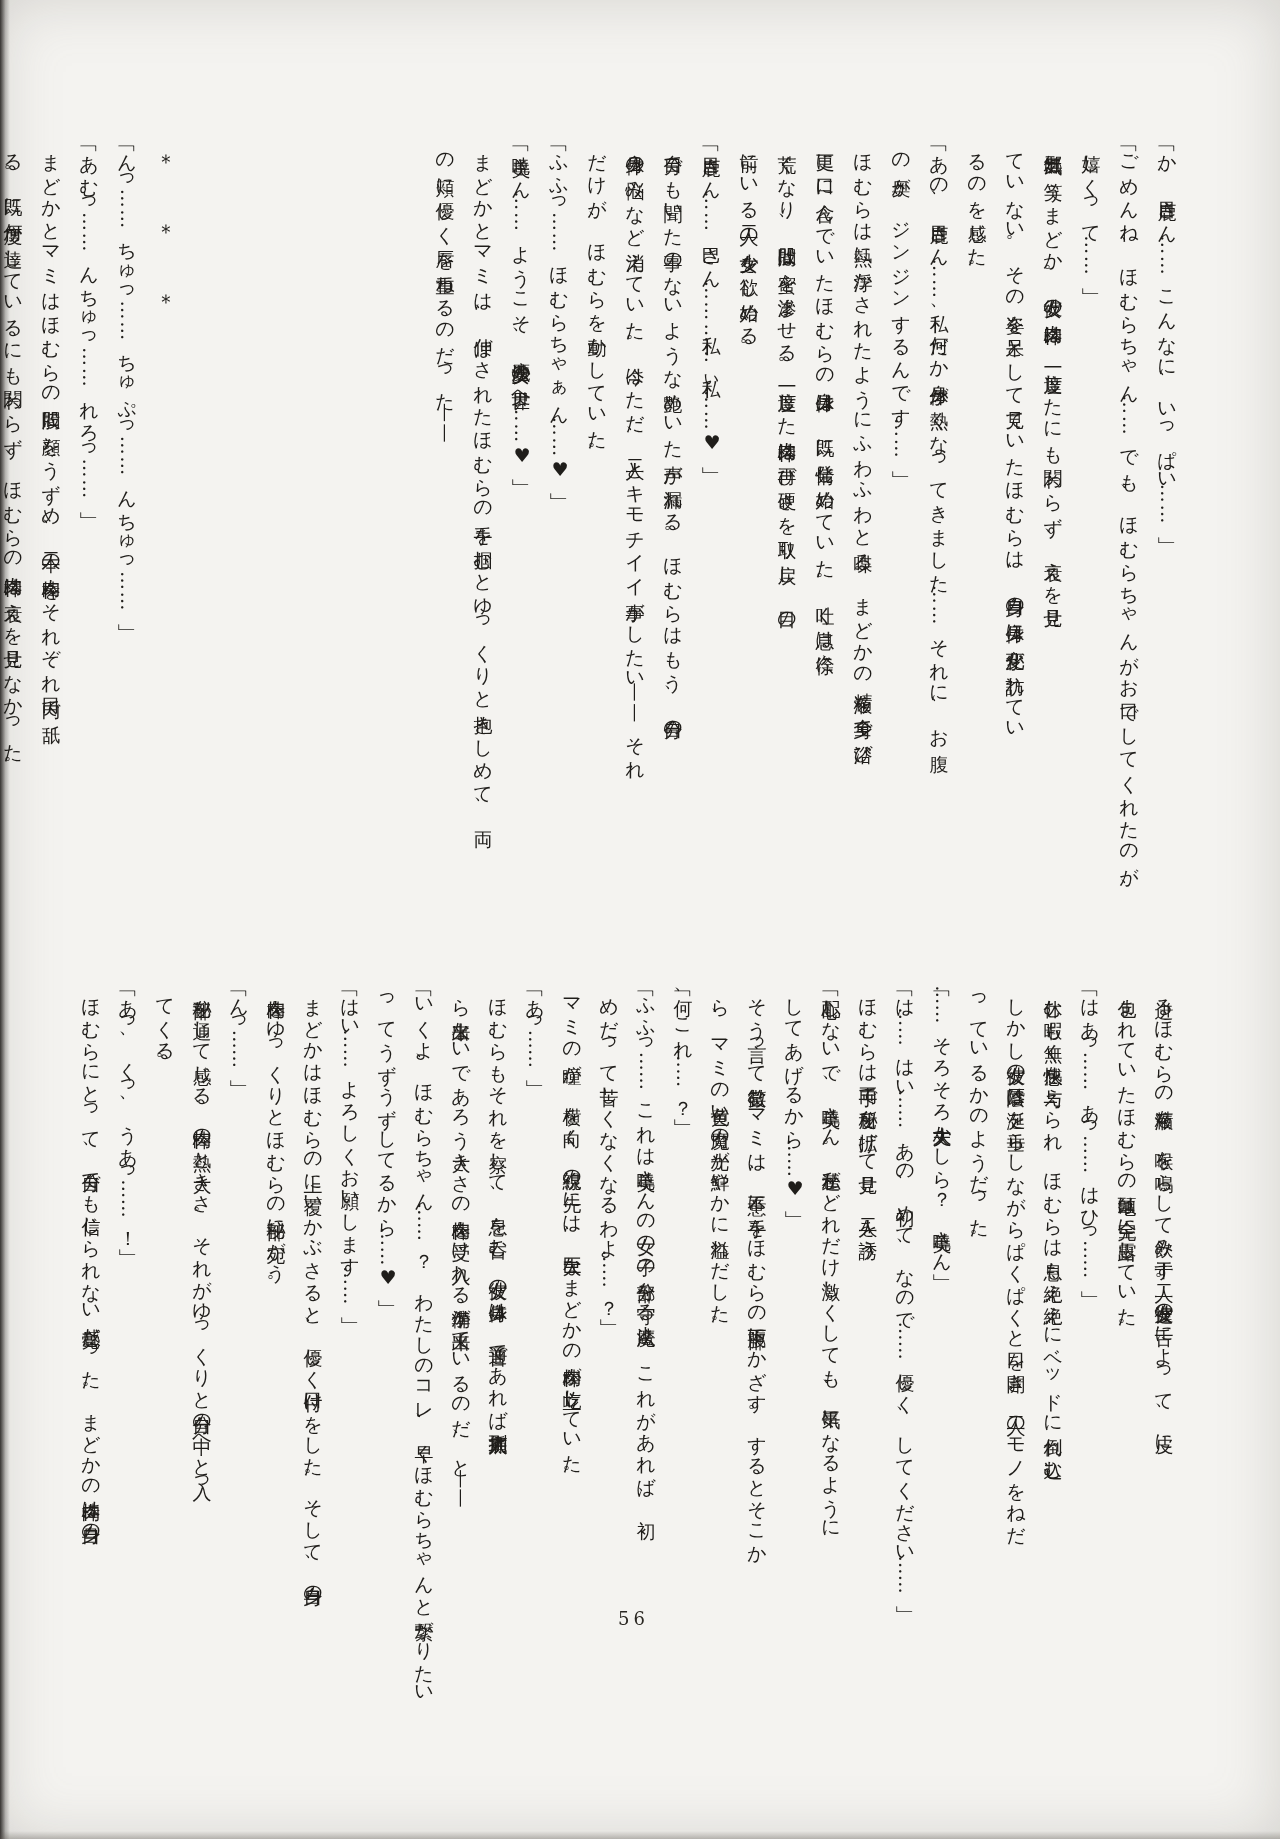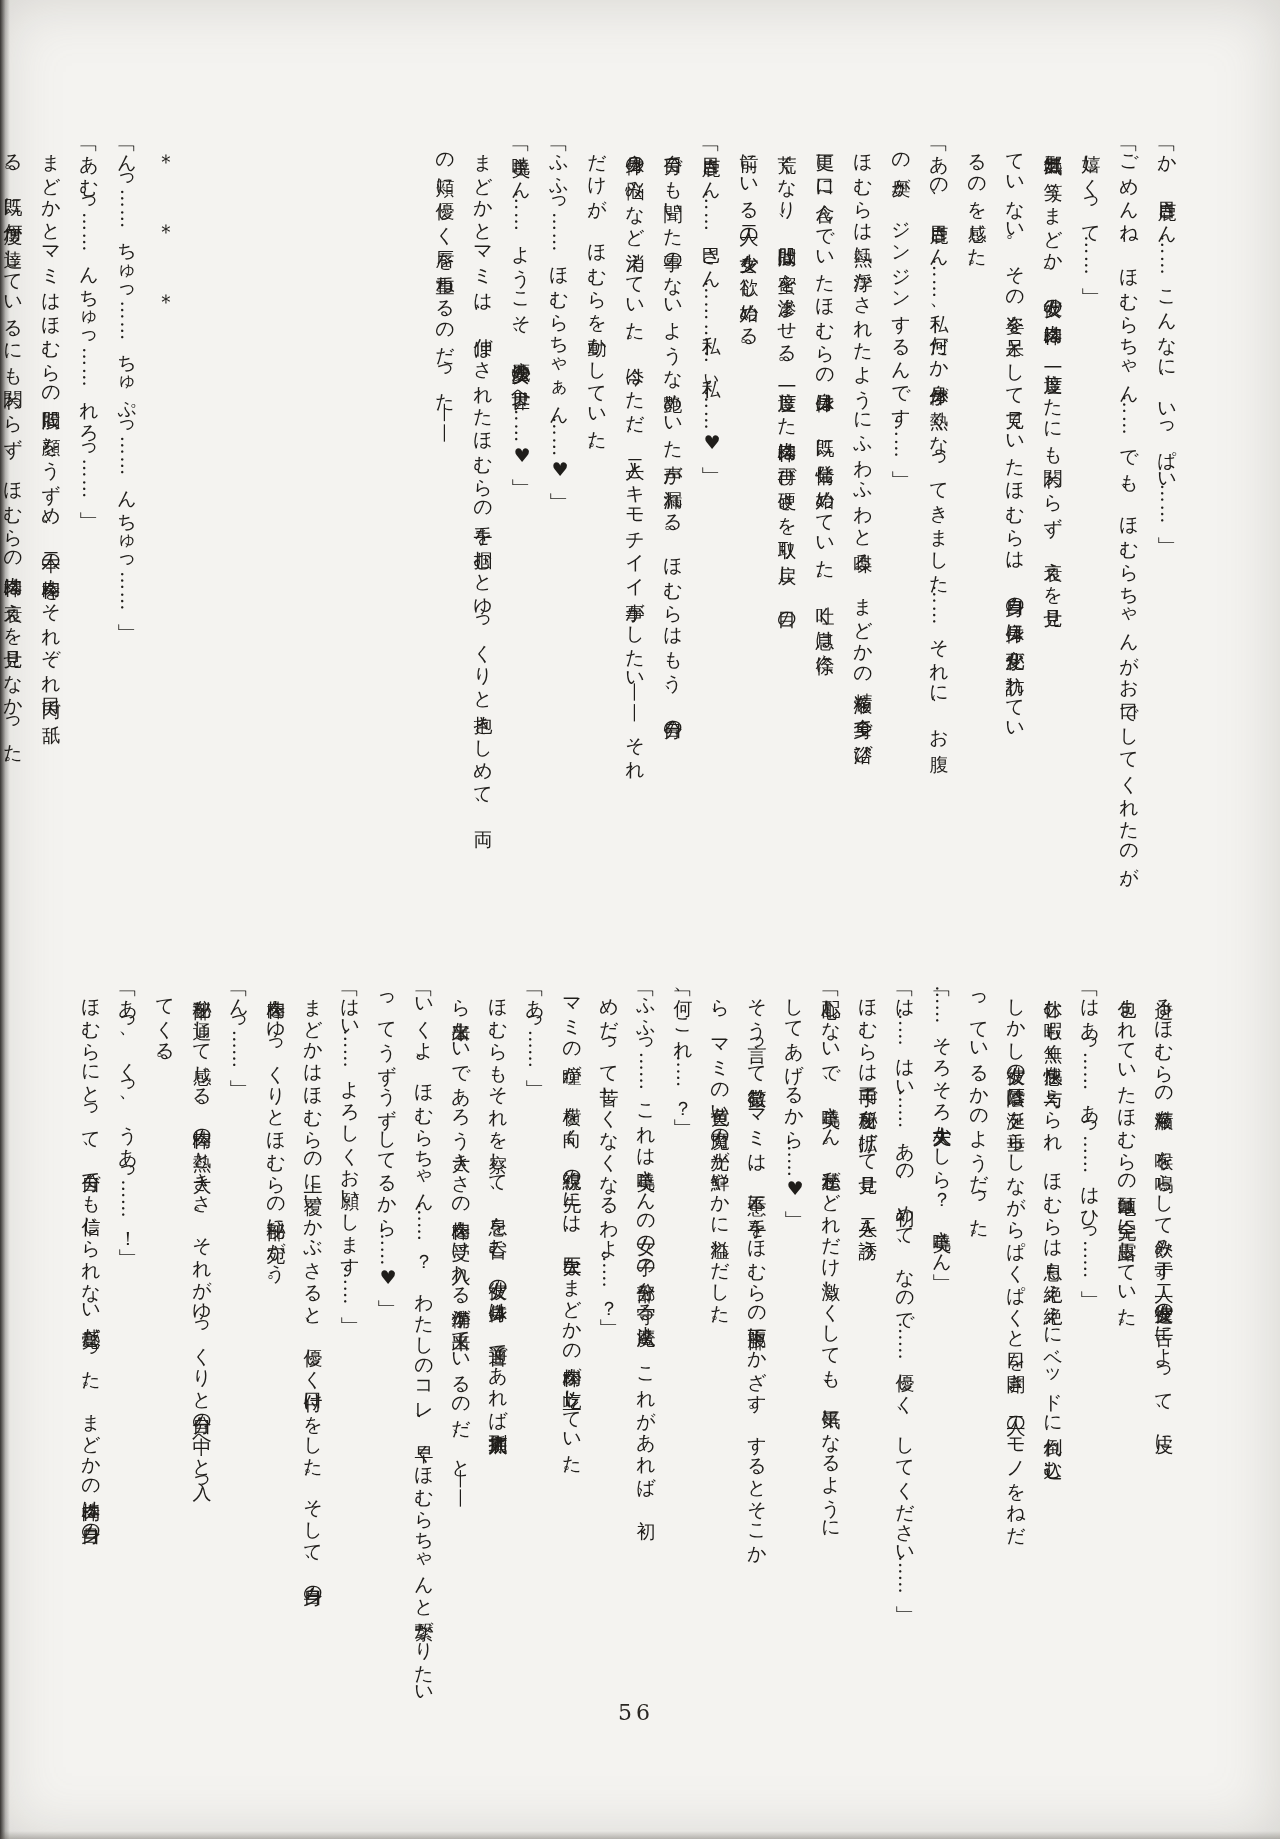--- a/index.html
+++ b/index.html
@@ -38,22 +38,22 @@
   #block-bottom { top: 985px; right: 97px;  height: 695px; }
   #block-top    p.col { line-height: 38px; letter-spacing: 1.6px; }
   #block-bottom p.col { line-height: 37px; letter-spacing: 0.3px; }
   p.col.separator {
     padding-block-start: 242px; 
     letter-spacing: 14px !important;
     font-size: 21px;
   }
   .page-number {
     position: absolute;
-    left: 618px; top: 1700px;
-    font-size: 22px;
+    left: 618px; top: 1608px;
+    font-size: 18px;
     letter-spacing: 4px;
     color: #2a2722;
   }
 </style>
 </head>
 <body>
 
 <div class="page-vignette"></div>
 <div class="edge-left"></div>
 <div class="edge-bottom"></div>

